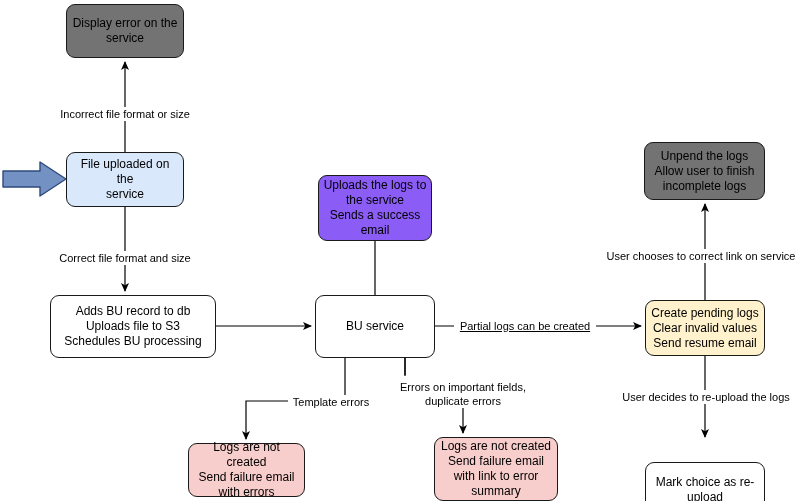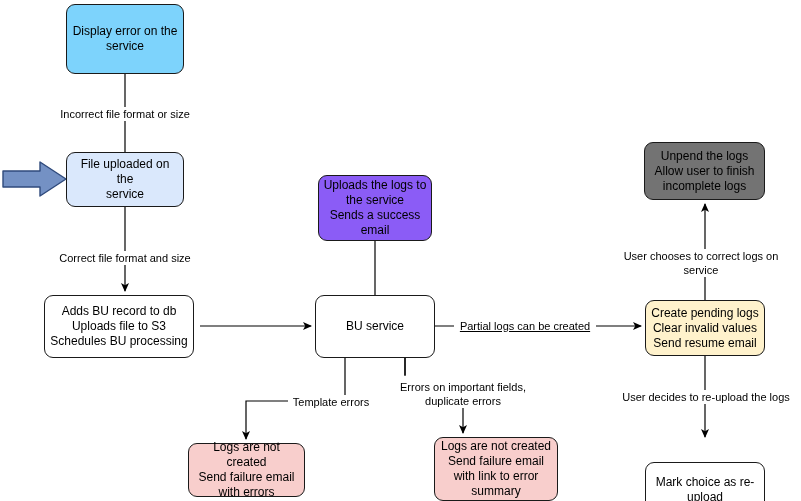--- a/index.html
+++ b/index.html
@@ -89,27 +89,27 @@
       <path d="M405,358 L405,376"></path>
     </g>
   </svg>
 
   <div class="inflow-arrow">
     <svg width="70" height="40" style="position:absolute;left:2px;top:160px;">
       <path d="M1,11 L38,11 L38,2 L64,19 L38,36 L38,27 L1,27 z" fill="#7491c4" stroke="#2f4a7c" stroke-width="1.4" stroke-linejoin="round"></path>
     </svg>
   </div>
 
-  <div class="node" style="left:66px;top:4px;width:118px;height:70px;background:#7dd3fc;">Display error on the
+  <div class="node" style="left:66px;top:4px;width:118px;height:54px;background:#737373;">Display error on the
 service</div>
 
   <div class="node" style="left:66px;top:152px;width:118px;height:55px;background:#dae8fc;">File uploaded on the
 service</div>
 
-  <div class="node" style="left:44px;top:295px;width:150px;height:63px;background:#ffffff;">Adds BU record to db
+  <div class="node" style="left:50px;top:295px;width:166px;height:63px;background:#ffffff;">Adds BU record to db
 Uploads file to S3
 Schedules BU processing</div>
 
   <div class="node" style="left:318px;top:146px;width:114px;height:66px;background:#8b5cf6;margin-top:29px;">Uploads the logs to
 the service
 Sends a success
 email</div>
 
   <div class="node" style="left:315px;top:295px;width:120px;height:63px;background:#ffffff;">BU service</div>
 
@@ -138,17 +138,17 @@
   <div class="edge-label" style="left:50px;top:251px;width:150px;">Correct file format and size</div>
 
 
   <div class="edge-label" style="left:454px;top:319px;width:142px;text-decoration:underline;">Partial logs can be created</div>
 
   <div class="edge-label" style="left:288px;top:395px;width:86px;">Template errors</div>
 
   <div class="edge-label" style="left:392px;top:380px;width:142px;">Errors on important fields,
 duplicate errors</div>
 
-  <div class="edge-label" style="left:603px;top:249px;width:196px;">User chooses to correct logs on service</div>
+  <div class="edge-label" style="left:603px;top:249px;width:196px;">User chooses to correct link on service</div>
 
   <div class="edge-label" style="left:617px;top:390px;width:178px;">User decides to re-upload the logs</div>
 
 </div>
 
 </body></html>

